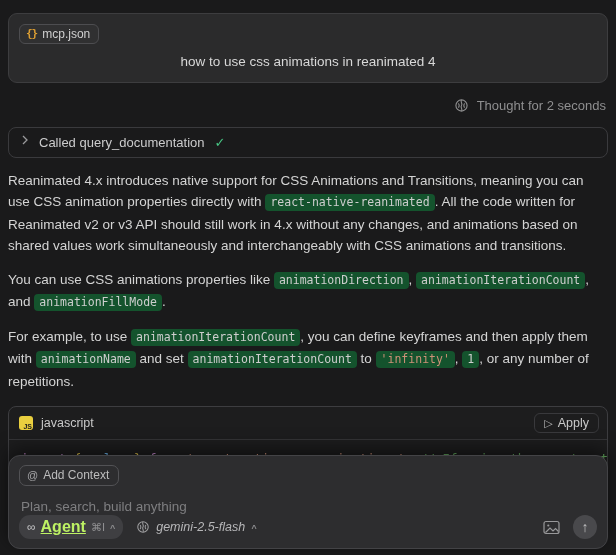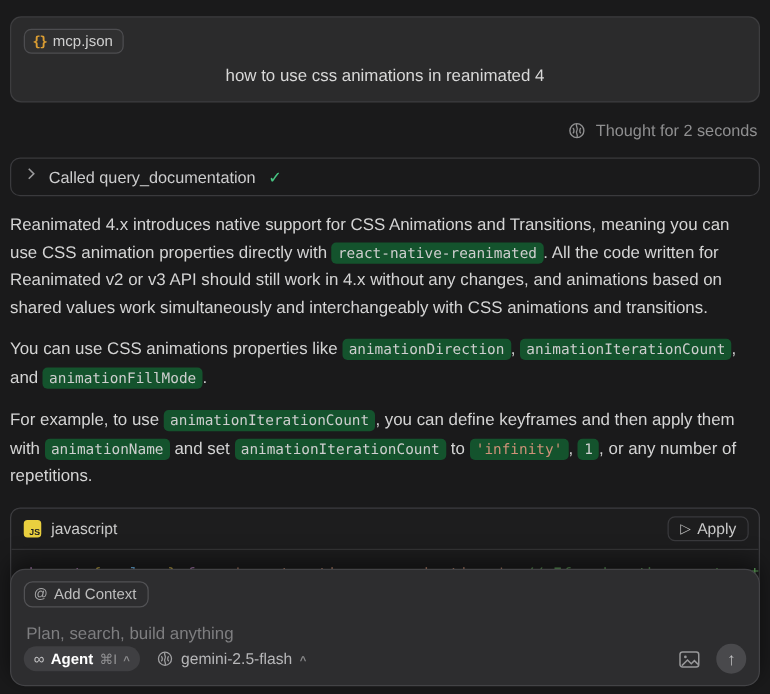--- a/index.html
+++ b/index.html
@@ -122,26 +122,26 @@
   .composer-row {
     position: absolute; left: 10px; right: 10px; bottom: 9px;
     display: flex; align-items: center;
   }
   .agent-pill {
     display: flex; align-items: center; gap: 5px;
     background: #3f3f42; border-radius: 11px;
     padding: 3px 8px; cursor: pointer;
   }
   .agent-pill .inf { color: #c3c3c5; font-size: 12px; }
-  .agent-pill .agent-label { font-size: 12px; font-weight: bold; color: #ffffff; }
+  .agent-pill .agent-label { font-size: 16px; font-weight: bold; color: #bef264; text-decoration: underline; }
   .agent-pill .shortcut { font-size: 11px; color: #919193; }
   .chev { color: #8b8b8d; font-size: 9px; font-weight: bold; transform: translateY(1px); }
   .model-select {
     display: flex; align-items: center; gap: 6px;
-    margin-left: 13px; cursor: pointer;
+    margin-left: 13px; cursor: pointer; font-style: italic;
   }
   .model-select .model-name { font-size: 12.5px; color: #b6b6b8; }
   .spacer { flex: 1; }
   .icon-btn { display: flex; align-items: center; cursor: pointer; }
   .send-btn {
     width: 24px; height: 24px; border-radius: 50%;
     background: #49494c; margin-left: 13px;
     display: flex; align-items: center; justify-content: center;
     color: #c0c0c2; font-size: 14px; cursor: pointer;
   }

